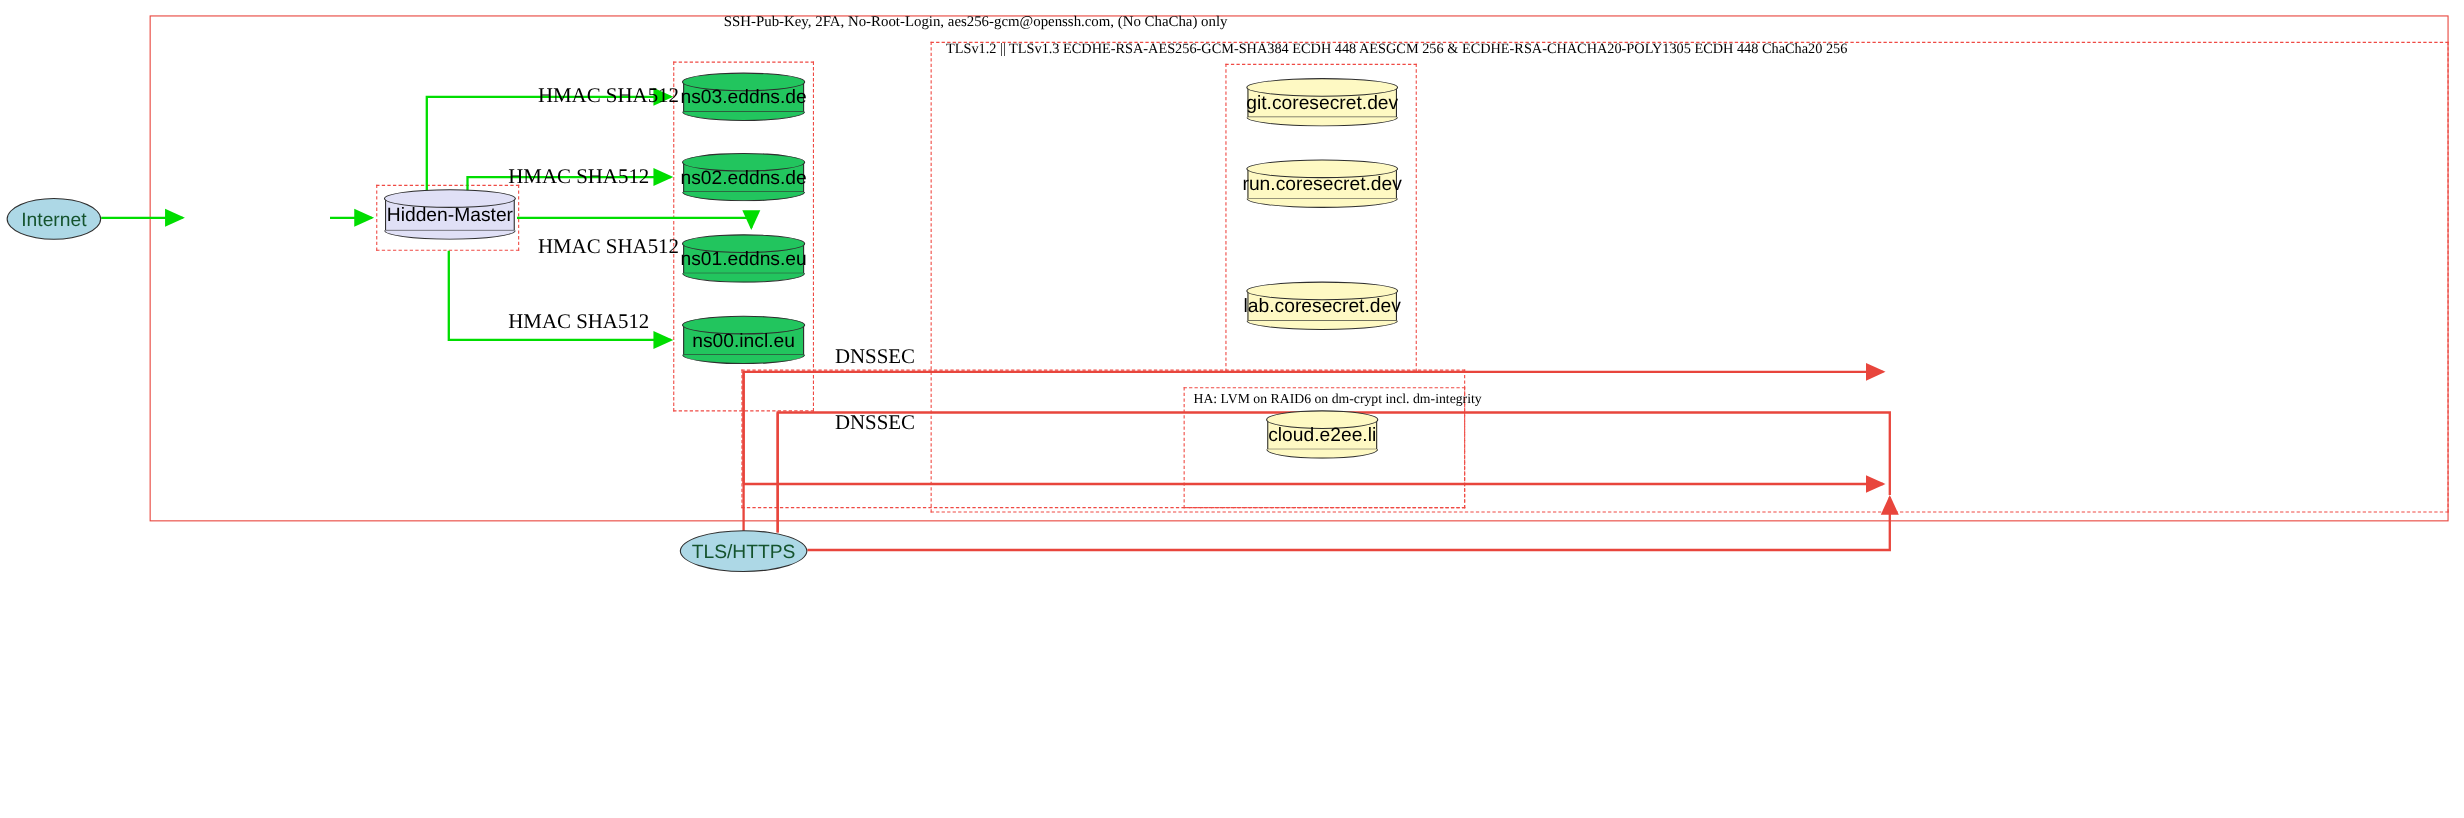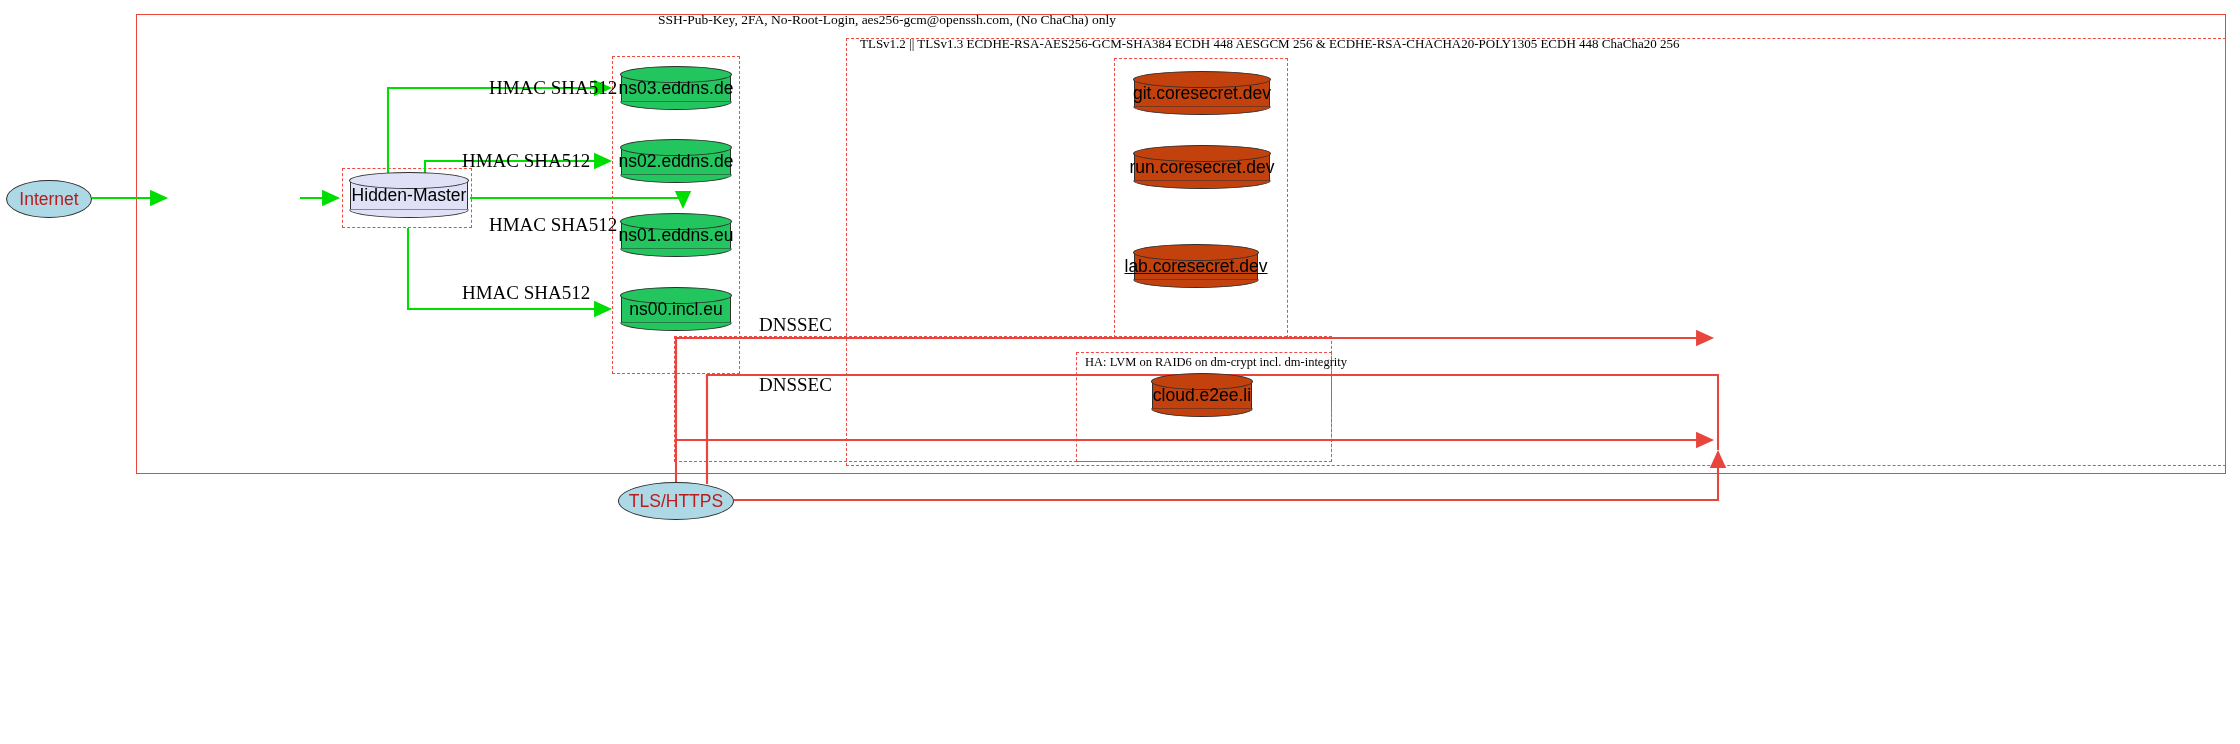--- a/index.html
+++ b/index.html
@@ -23,27 +23,27 @@
   .cyl{position:absolute;box-sizing:border-box;border:1.7px solid #2f2f2f;
        display:flex;align-items:center;justify-content:center;
        font-size:17.5px;color:#000;white-space:nowrap;}
   .cyl::before{content:"";position:absolute;left:-1.7px;right:-1.7px;top:-9px;height:17px;
        border:1.7px solid #2f2f2f;border-radius:50%;background:inherit;box-sizing:border-box;}
   .cyl::after{content:"";position:absolute;left:-1.7px;right:-1.7px;bottom:-9px;height:17px;
        border:1.7px solid #2f2f2f;border-radius:50%;background:inherit;box-sizing:border-box;
        clip-path:inset(50% 0 0 0);}
   .cyl span{position:relative;z-index:3;}
   .cyl-yellow{background:#22c55e;}
-  .cyl-pink{background:#c2410c;}
+  .cyl-pink{background:#fef9c3;}
   .cyl-lav{background:#e0e0f6;}
 
   .ellipse{position:absolute;box-sizing:border-box;background:#add8e6;
            border:1.6px solid #2f2f2f;border-radius:50%;
            display:flex;align-items:center;justify-content:center;
-           font-size:17.5px;color:#b91c1c;}
+           font-size:17.5px;color:#14532d;}
 
   .diamond-wrap{position:absolute;}
   .diamond-wrap .dtext{position:absolute;left:0;top:0;width:100%;height:100%;
            display:flex;align-items:center;justify-content:center;
            font-size:17.5px;color:#000;z-index:4;}
 </style>
 </head>
 <body>
 
 <div id="stage">
@@ -122,21 +122,21 @@
   <div class="cyl cyl-yellow" style="left:621px;top:295px;width:110px;height:28px;">
     <span>ns00.incl.eu</span>
   </div>
 
   <div class="cyl cyl-pink" style="left:1134px;top:79px;width:136px;height:28px;">
     <span>git.coresecret.dev</span>
   </div>
   <div class="cyl cyl-pink" style="left:1134px;top:153px;width:136px;height:28px;">
     <span>run.coresecret.dev</span>
   </div>
-  <div class="cyl cyl-pink" style="left:1134px;top:252px;width:124px;height:28px;text-decoration:underline;">
+  <div class="cyl cyl-pink" style="left:1134px;top:264px;width:136px;height:28px;">
     <span>lab.coresecret.dev</span>
   </div>
 
   <div class="cyl cyl-pink" style="left:1152px;top:381px;width:100px;height:28px;">
     <span>cloud.e2ee.li</span>
   </div>
 
   <div class="ellipse" style="left:618px;top:482px;width:116px;height:38px;text-align:center;">
     <span>TLS/HTTPS</span>
   </div>

